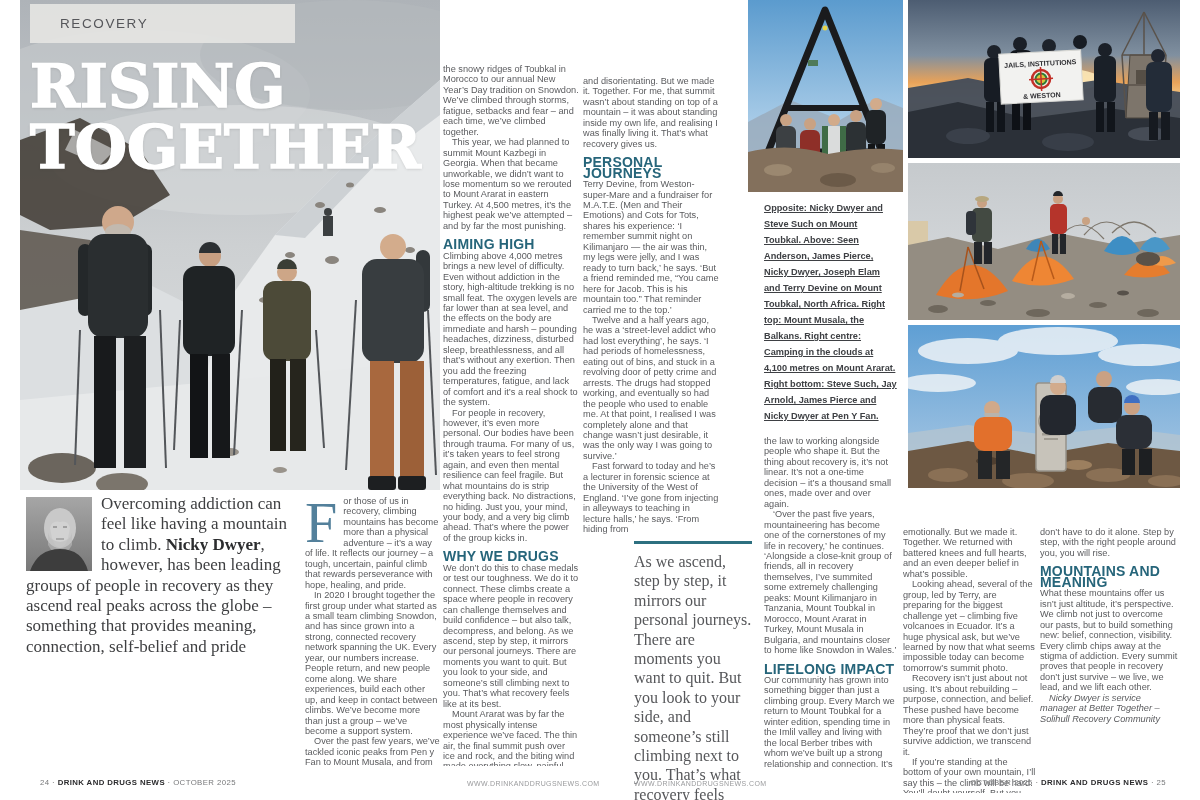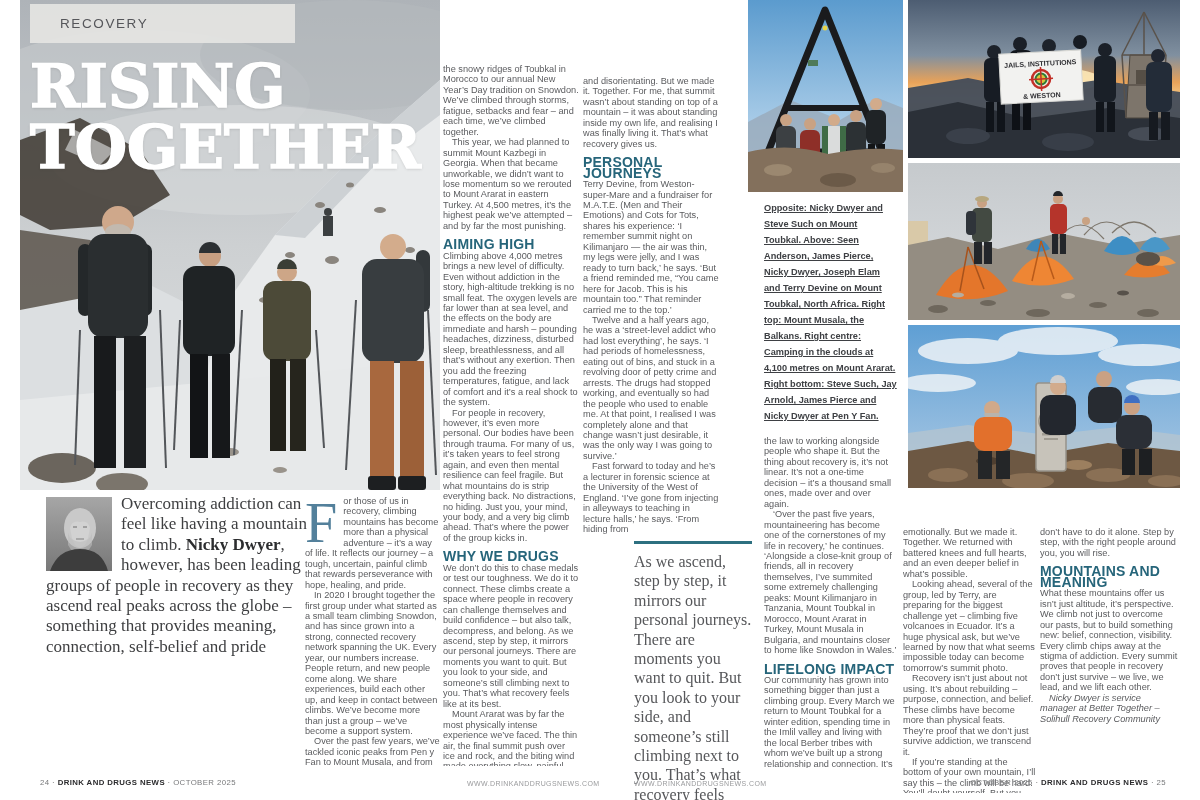--- a/index.html
+++ b/index.html
@@ -11,21 +11,21 @@
 
   
   #kicker{left:30px;top:4px;width:235px;height:39px;background:rgba(228,228,226,.93);
           display:flex;align-items:center;padding-left:30px;
           font-size:13.5px;letter-spacing:1.6px;color:#55565a;z-index:3;}
   #title{left:30px;top:56px;z-index:3;font-family:"DejaVu Serif",serif;font-weight:bold;
          font-size:60px;line-height:61px;color:#ffffff;-webkit-text-stroke:1.6px #ffffff;
          text-shadow:0 1px 3px rgba(60,60,60,.25);}
 
   
-  #intro{left:46px;top:494px;width:272px;font-family:"Liberation Serif",serif;
+  #intro{left:26px;top:494px;width:272px;font-family:"Liberation Serif",serif;
          font-size:17px;line-height:20.4px;color:#3e3f41;}
   #intro .portrait{float:left;width:66px;height:74px;margin:3px 9px 2px 0;}
   #intro b{color:#2c2d2f;}
 
   
   .bodycol{position:absolute;width:136px;font-size:9.2px;line-height:10.45px;color:#5a5b5e;
            overflow:hidden;}
   .bodycol p{margin:0;}
   .bodycol p.ind{text-indent:9px;}
   .sect{font-weight:bold;color:#26657a;font-size:14px;letter-spacing:.2px;margin:8px 0 1px 0;}
@@ -214,21 +214,21 @@
     <p>the law to working alongside people who shape it. But the thing about recovery is, it’s not linear. It’s not a one-time decision – it’s a thousand small ones, made over and over again.</p>
     <p class="ind">‘Over the past five years, mountaineering has become one of the cornerstones of my life in recovery,’ he continues. ‘Alongside a close-knit group of friends, all in recovery themselves, I’ve summited some extremely challenging peaks: Mount Kilimanjaro in Tanzania, Mount Toubkal in Morocco, Mount Ararat in Turkey, Mount Musala in Bulgaria, and mountains closer to home like Snowdon in Wales.’</p>
     <div class="sect">LIFELONG IMPACT</div>
     <p>Our community has grown into something bigger than just a climbing group. Every March we return to Mount Toubkal for a winter edition, spending time in the Imlil valley and living with the local Berber tribes with whom we’ve built up a strong relationship and connection. It’s a symbolic regrouping and a way of welcoming new people into the fold. It’s become our home base, and a place where friendships begin and stigma is broken.</p>
     <p class="ind">Mount Ararat pushed us all to our limits – physically and</p>
   </div>
 
   <div class="bodycol" id="col5">
     <p>emotionally. But we made it. Together. We returned with battered knees and full hearts, and an even deeper belief in what’s possible.</p>
     <p class="ind">Looking ahead, several of the group, led by Terry, are preparing for the biggest challenge yet – climbing five volcanoes in Ecuador. It’s a huge physical ask, but we’ve learned by now that what seems impossible today can become tomorrow’s summit photo.</p>
-    <p class="ind">Recovery isn’t just about not using. It’s about rebuilding – purpose, connection, and belief. These climbs have become more than physical feats. They’re proof that we don’t just survive addiction, we transcend it.</p>
+    <p class="ind">Recovery isn’t just about not using. It’s about rebuilding – purpose, connection, and belief. These pushed have become more than physical feats. They’re proof that we don’t just survive addiction, we transcend it.</p>
     <p class="ind">If you’re standing at the bottom of your own mountain, I’ll say this – the climb will be hard. You’ll doubt yourself. But you</p>
   </div>
 
   <div class="bodycol" id="col6">
     <p>don’t have to do it alone. Step by step, with the right people around you, you will rise.</p>
     <div class="sect">MOUNTAINS AND MEANING</div>
     <p>What these mountains offer us isn’t just altitude, it’s perspective. We climb not just to overcome our pasts, but to build something new: belief, connection, visibility. Every climb chips away at the stigma of addiction. Every summit proves that people in recovery don’t just survive – we live, we lead, and we lift each other.</p>
     <p class="byline">Nicky Dwyer is service manager at Better Together – Solihull Recovery Community</p>
   </div>
 

